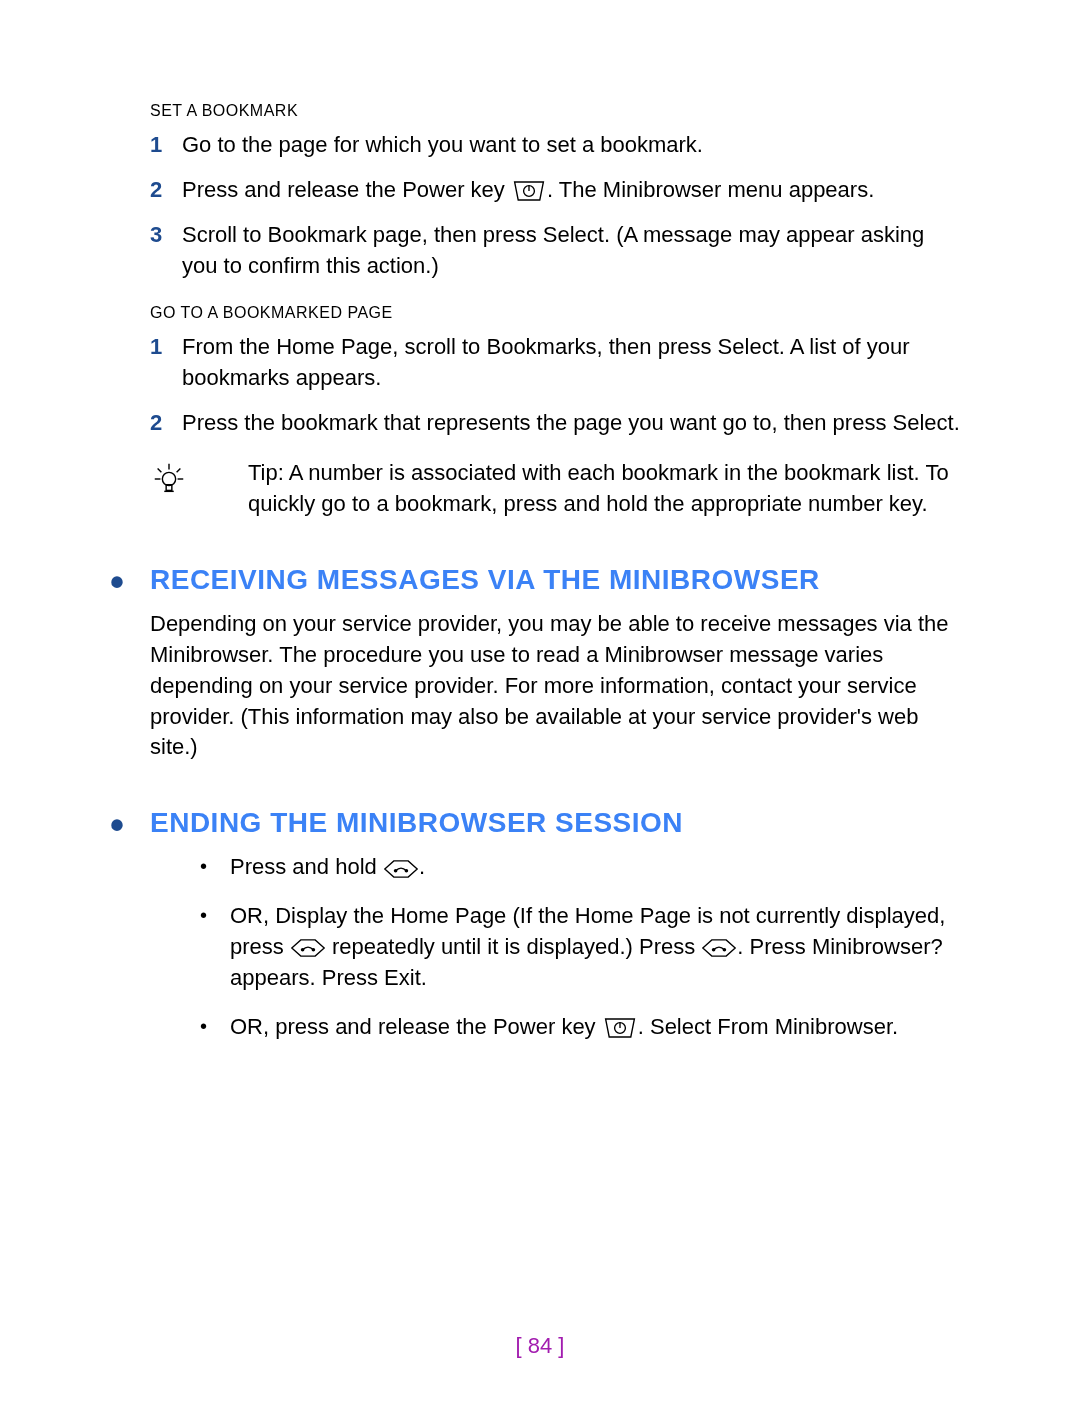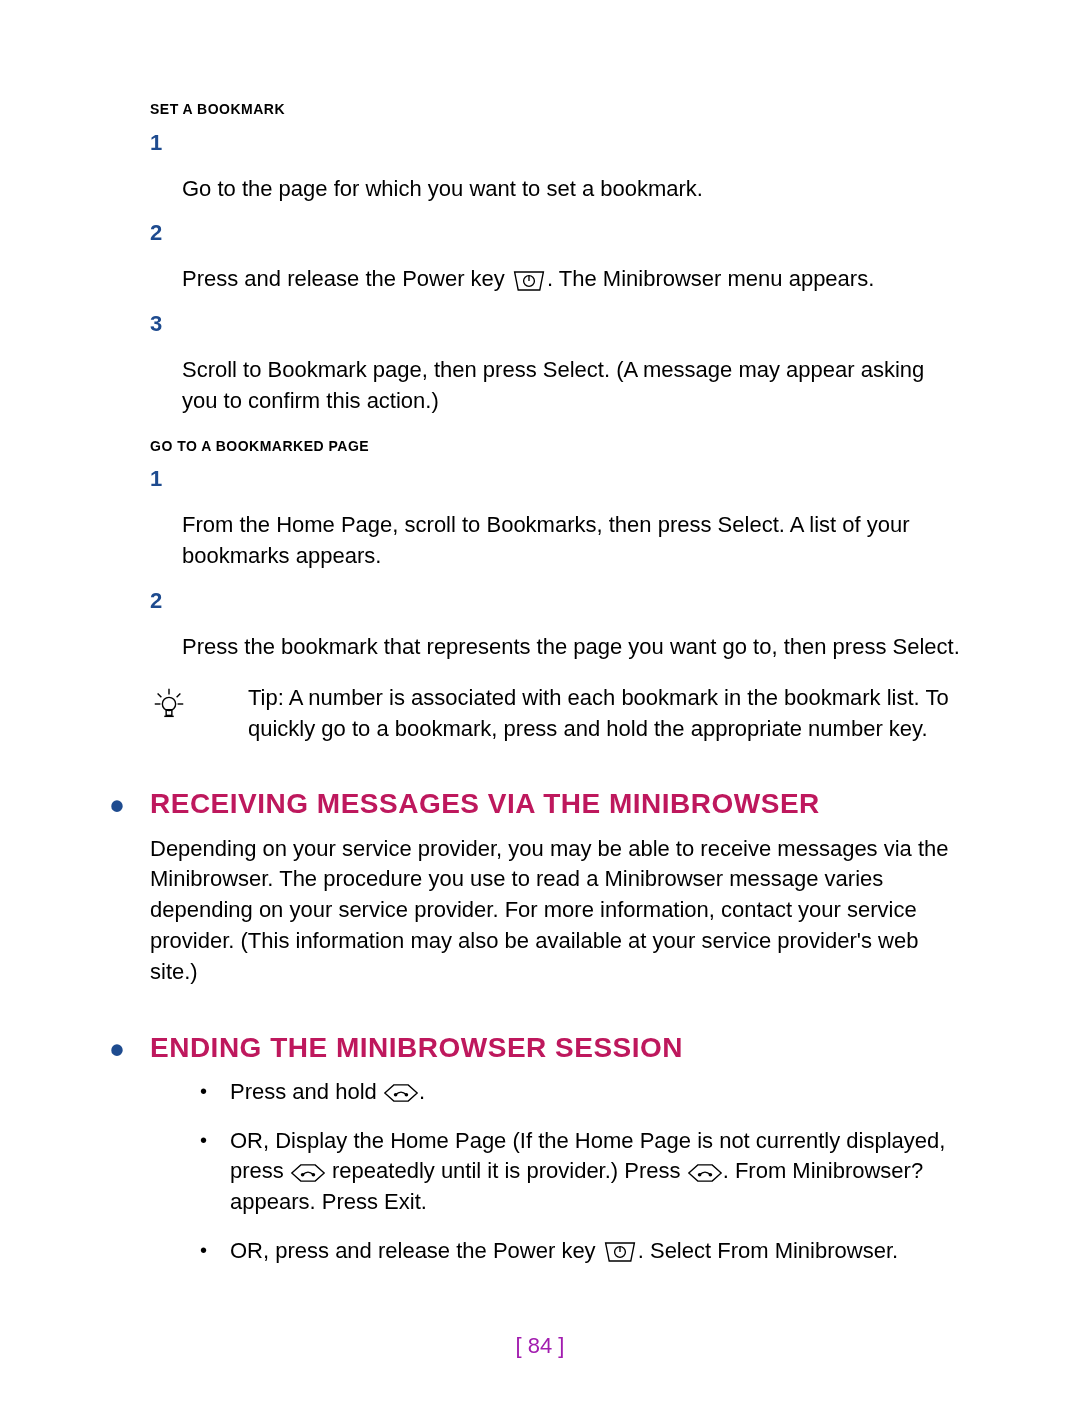--- a/index.html
+++ b/index.html
@@ -12,48 +12,47 @@
       font-size: 22px;
       line-height: 1.4;
       color: #000;
       background: #fff;
       width: 1080px;
       height: 1412px;
       padding: 100px 120px 60px 150px;
       position: relative;
     }
     .section-subheading {
-      font-weight: bold;
-      font-size: 14px;
+      font-weight: normal;
+      font-size: 16px;
       margin-bottom: 8px;
       letter-spacing: 0.5px;
     }
     .numbered-list {
       list-style: none;
       margin-bottom: 20px;
     }
     .numbered-item {
       display: flex;
       margin-bottom: 14px;
     }
     .numbered-item .num {
       color: #1e4b8f;
       font-weight: bold;
       min-width: 32px;
       flex-shrink: 0;
     }
     .numbered-item .content {
       flex: 1;
-      margin-top: 46px;
     }
     .bold {
       font-weight: normal;
     }
     .section-heading {
-      color: #be185d;
+      color: #3b82f6;
       font-weight: bold;
       font-size: 28px;
       margin-top: 40px;
       margin-bottom: 10px;
       letter-spacing: 0.5px;
       position: relative;
     }
     .section-heading::before {
       content: "•";
       color: #1e4b8f;
@@ -198,26 +197,26 @@
     </span>
   </li>
   <li class="bullet-item">
     <span class="bullet">•</span>
     <span class="content">
       <span>OR, Display the </span><span class="bold">Home Page</span><span> (If the </span><span class="bold">Home Page</span><span> is not currently displayed, press </span><span class="inline-icon"><svg viewBox="0 0 40 24">
             <path d="M2 12 L12 3 L28 3 L38 12 L28 21 L12 21 Z" fill="none" stroke="#000" stroke-width="1.5"></path>
             <path d="M14 14 Q20 8 26 14" fill="none" stroke="#000" stroke-width="1.5"></path>
             <circle cx="14" cy="14" r="2" fill="#000"></circle>
             <circle cx="26" cy="14" r="2" fill="#000"></circle>
-          </svg></span><span> repeatedly until it is provider.) Press </span><span class="inline-icon"><svg viewBox="0 0 40 24">
+          </svg></span><span> repeatedly until it is displayed.) Press </span><span class="inline-icon"><svg viewBox="0 0 40 24">
             <path d="M2 12 L12 3 L28 3 L38 12 L28 21 L12 21 Z" fill="none" stroke="#000" stroke-width="1.5"></path>
             <path d="M14 14 Q20 8 26 14" fill="none" stroke="#000" stroke-width="1.5"></path>
             <circle cx="14" cy="14" r="2" fill="#000"></circle>
             <circle cx="26" cy="14" r="2" fill="#000"></circle>
-          </svg></span><span>. </span><span class="bold">From Minibrowser?</span><span> appears. Press </span><span class="bold">Exit</span><span>.</span>
+          </svg></span><span>. </span><span class="bold">Press Minibrowser?</span><span> appears. Press </span><span class="bold">Exit</span><span>.</span>
     </span>
   </li>
   <li class="bullet-item">
     <span class="bullet">•</span>
     <span class="content">
       <span>OR, press and release the Power key </span><span class="inline-icon"><svg viewBox="0 0 40 24">
             <path d="M4 2 L36 2 L32 22 L8 22 Z" fill="none" stroke="#000" stroke-width="1.5"></path>
             <circle cx="20" cy="12" r="6" fill="none" stroke="#000" stroke-width="1.5"></circle>
             <line x1="20" y1="6" x2="20" y2="12" stroke="#000" stroke-width="1.5"></line>
           </svg></span><span>. Select </span><span class="bold">From Minibrowser</span><span>.</span>

